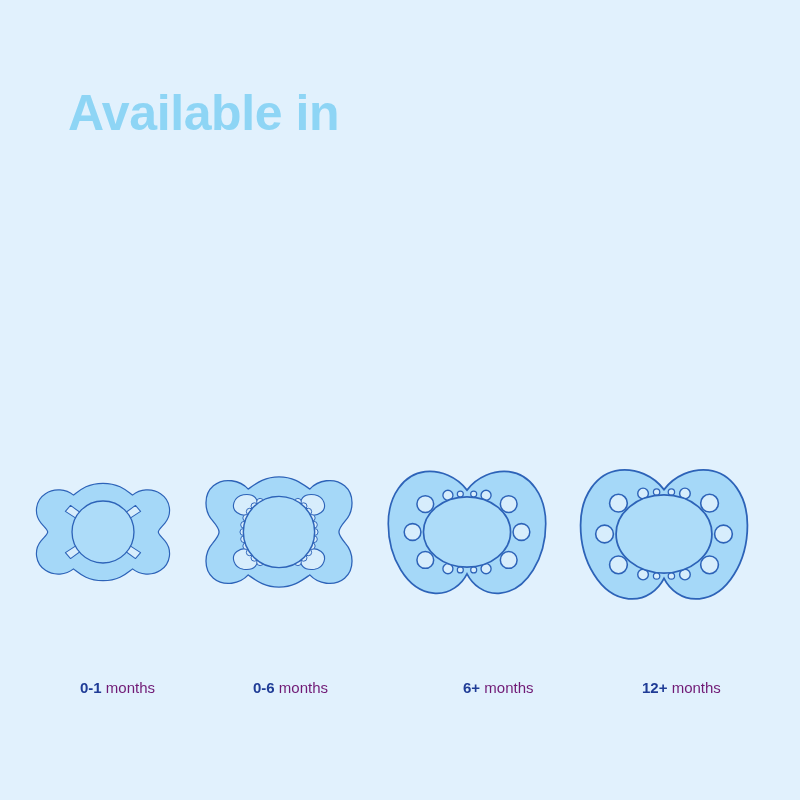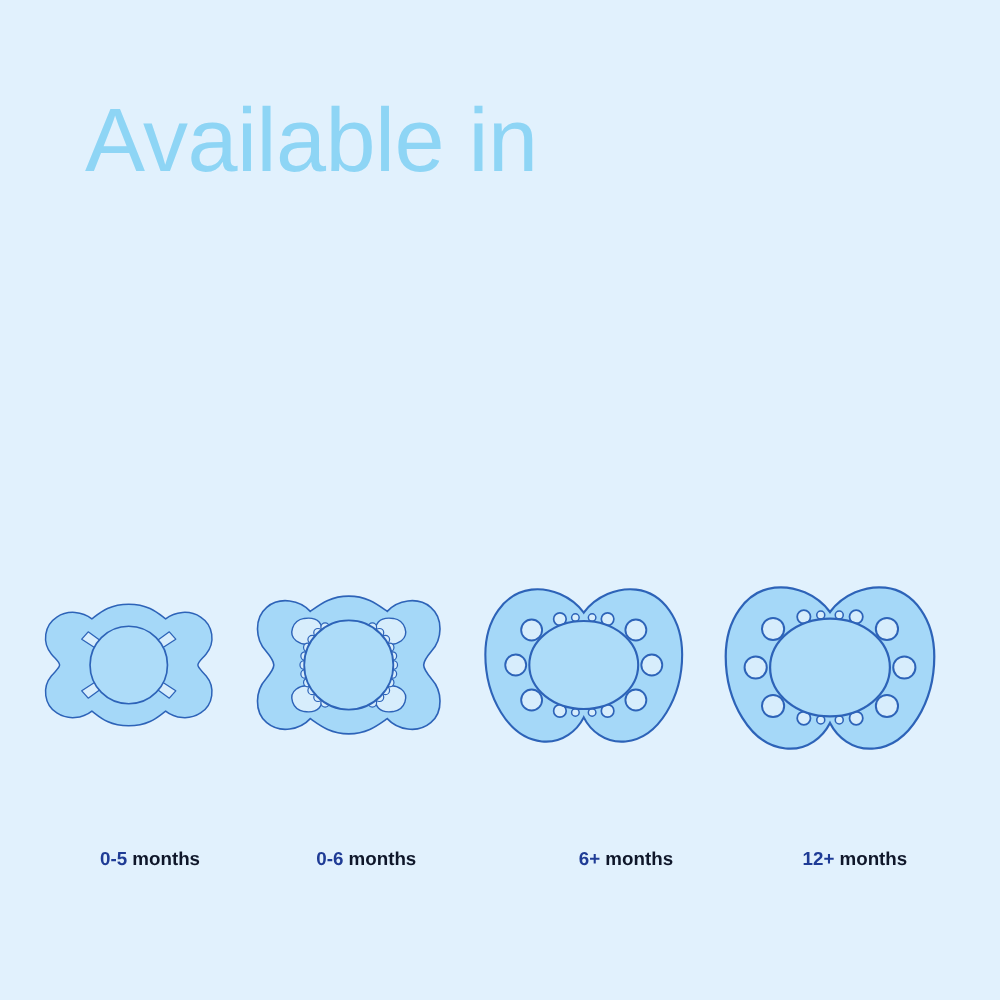--- a/index.html
+++ b/index.html
@@ -23,23 +23,23 @@
 
   
   .headings {
     position: absolute;
     left: 68px;
     top: 74px;
     width: 660px;
   }
   .hl {
     display: block;
-    font-size: 72px;
+    font-size: 50px;
     line-height: 78px;
-    font-weight: 400;
+    font-weight: 700;
     letter-spacing: -0.4px;
     white-space: pre;
   }
   .hl-light { color: #8ed5f5; }
   .hl-dark  { color: #1f3c96; }
   .dark-block { margin-top: 6px; }
 
   
   .soother-row {
     position: absolute;
@@ -68,22 +68,22 @@
     font-size: 15px;
     line-height: 22px;
     color: #1f3c96;
     white-space: pre;
   }
   .label .age {
     font-weight: 700;
     color: #1f3c96;
   }
   .label .unit {
-    font-weight: 700;
-    color: #0f172a;
+    font-weight: 400;
+    color: #701a75;
   }
 </style>
 </head>
 <body>
 
 <div id="page">
 
   <div class="headings">
     <span class="hl hl-light">Available in</span>
     <div class="dark-block">
@@ -236,21 +236,21 @@
             <circle cx="91.66488747198734" cy="127.27077214458598" r="3.6" fill="#D7EDFC" stroke="#2D63B8" stroke-width="1.4"></circle>
             <circle cx="108.33511252801266" cy="127.27077214458598" r="3.6" fill="#D7EDFC" stroke="#2D63B8" stroke-width="1.4"></circle>
           </g>
         <ellipse cx="100" cy="80" rx="54" ry="44" fill="#ADDCF9" stroke="#2D63B8" stroke-width="2"></ellipse>
       </svg>
     </div>
   </div>
 
   <div class="label-row">
     <div class="label" id="label-0" style="left: 55px;">
-      <span class="age">0-5</span><span class="unit"> months</span>
+      <span class="age">0-1</span><span class="unit"> months</span>
     </div>
     <div class="label" id="label-1" style="left: 228px;">
       <span class="age">0-6</span><span class="unit"> months</span>
     </div>
     <div class="label" id="label-2" style="left: 438px;">
       <span class="age">6+</span><span class="unit"> months</span>
     </div>
     <div class="label" id="label-3" style="left: 617px;">
       <span class="age">12+</span><span class="unit"> months</span>
     </div>

